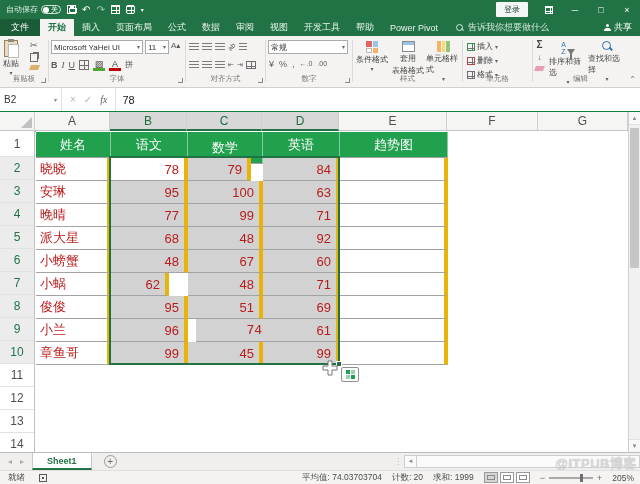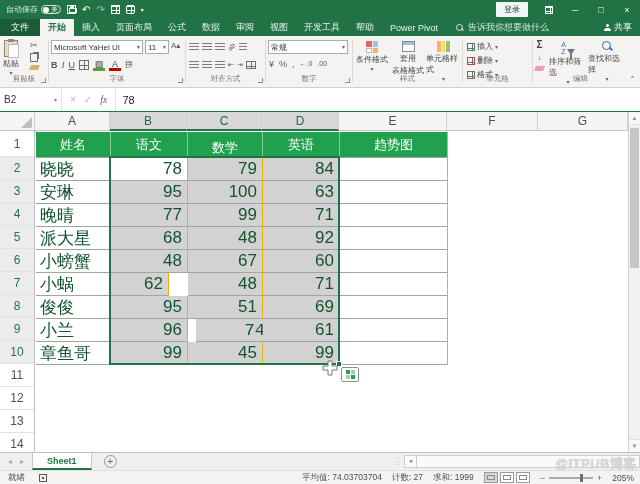--- a/index.html
+++ b/index.html
@@ -87,21 +87,21 @@
   #grid { position:absolute; left:0; top:112px; width:640px; height:340px; background:#fff; overflow:hidden; }
   #colheads { position:absolute; left:0; top:0; width:628px; height:19px; background:#f5f5f4; border-bottom:1px solid #c6c6c6; }
   .chead { position:absolute; top:0; height:18px; display:flex; align-items:center; justify-content:center; font-size:12px; color:#4f4f4f; border-right:1px solid #cfcfcf; }
   .chead.selcol { background:#d8d8d8; color:#1e6e40; border-bottom:2px solid #217346; height:19px; }
   #corner { position:absolute; left:0; top:0; width:35px; height:18px; border-right:1px solid #cfcfcf; background:#f5f5f4; }
   #corner:after { content:""; position:absolute; right:2px; bottom:2px; width:0; height:0; border-left:11px solid transparent; border-bottom:11px solid #c0c0c0; }
   #rowheads { position:absolute; left:0; top:19px; width:35px; height:321px; border-right:1px solid #c0c0c0; background:#fff; }
   .rhead { position:absolute; left:0; width:34px; display:flex; align-items:center; justify-content:center; font-size:12px; color:#4f4f4f; border-bottom:1px solid #e2e2e2; }
   .rhead.selrow { background:#ececec; color:#217346; }
   #sheet-table { position:absolute; left:35px; top:19px; border-left:1px solid #a3a3a3; border-top:1px solid #a3a3a3; }
-  .cell { position:absolute; border-right:1px solid #eab308; border-bottom:1px solid #a3a3a3; display:flex; align-items:center; font-size:17px; color:#14532d; background:#fff; overflow:hidden; }
+  .cell { position:absolute; border-right:4px solid #eab308; border-bottom:1px solid #a3a3a3; display:flex; align-items:center; font-size:13px; color:#b91c1c; background:#fff; overflow:hidden; }
   .cell.hdr { background:#21a14e; color:#fff; justify-content:center; border-right:1px solid rgba(255,255,255,.45); font-size:13px; }
   .cell.namec { padding-left:4px; }
   .cell.num { justify-content:flex-end; padding-right:5px; }
   .cell.sel { background:#d2d2d2; }
   #selbox-overlay { position:absolute; border:2px solid #217346; pointer-events:none; }
   #fill-handle { position:absolute; width:6px; height:6px; background:#217346; border:1px solid #fff; }
   #vscroll { position:absolute; right:0; top:0; width:12px; height:340px; background:#f1f1f1; border-left:1px solid #d0d0d0; }
   .varrow { position:absolute; left:0; width:11px; height:13px; display:flex; align-items:center; justify-content:center; color:#8a8a8a; font-size:7px; background:#f8f8f8; border-bottom:1px solid #e0e0e0; }
   #vthumb { position:absolute; left:1px; top:16px; width:9px; height:140px; background:#c6c6c6; border-radius:1px; }
   #cursor-cross { position:absolute; pointer-events:none; }
@@ -386,21 +386,21 @@
         <div class="rhead" style="top: 302px; height: 23px;">14</div>
       </div>
     <div id="sheet-table">
         <div class="cell hdr" style="left: 0px; top: 0px; width: 75px; height: 26px;">姓名</div>
         <div class="cell hdr" style="left: 75px; top: 0px; width: 77px; height: 26px;">语文</div>
         <div class="cell hdr" style="left: 152px; top: 0px; width: 75px; height: 32px;">数学</div>
         <div class="cell hdr" style="left: 227px; top: 0px; width: 77px; height: 26px;">英语</div>
         <div class="cell hdr" style="left: 304px; top: 0px; width: 108px; height: 26px;">趋势图</div>
         <div class="cell namec" style="left: 0px; top: 26px; width: 75px; height: 23px;">晓晓</div>
         <div class="cell num" style="left: 75px; top: 26px; width: 77px; height: 23px;">78</div>
-        <div class="cell num sel" style="left: 152px; top: 26px; width: 75px; height: 23px;">79</div>
+        <div class="cell num sel" style="left: 152px; top: 26px; width: 63px; height: 23px;">79</div>
         <div class="cell num sel" style="left: 227px; top: 26px; width: 77px; height: 23px;">84</div>
         <div class="cell " style="left: 304px; top: 26px; width: 108px; height: 23px;"></div>
         <div class="cell namec" style="left: 0px; top: 49px; width: 75px; height: 23px;">安琳</div>
         <div class="cell num sel" style="left: 75px; top: 49px; width: 77px; height: 23px;">95</div>
         <div class="cell num sel" style="left: 152px; top: 49px; width: 75px; height: 23px;">100</div>
         <div class="cell num sel" style="left: 227px; top: 49px; width: 77px; height: 23px;">63</div>
         <div class="cell " style="left: 304px; top: 49px; width: 108px; height: 23px;"></div>
         <div class="cell namec" style="left: 0px; top: 72px; width: 75px; height: 23px;">晚晴</div>
         <div class="cell num sel" style="left: 75px; top: 72px; width: 77px; height: 23px;">77</div>
         <div class="cell num sel" style="left: 152px; top: 72px; width: 75px; height: 23px;">99</div>
@@ -474,21 +474,21 @@
   </div>
   <div id="watermark">@ITPUB博客</div>
 
   <div id="statusbar">
     <div id="status-left">
       <span>就绪</span>
       <span class="macro-ico"></span>
     </div>
     <div id="status-right">
       <span>平均值: 74.03703704</span>
-      <span>计数: 27</span>
+      <span>计数: 20</span>
       <span>求和: 1999</span>
       <span class="viewicos">
         <span class="view-ico on"></span>
         <span class="view-ico"></span>
         <span class="view-ico"></span>
       </span>
       <span class="zoomslider">
         <span class="zs-sign">−</span>
         <span class="zs-track">
             <span class="zs-knob"></span>

